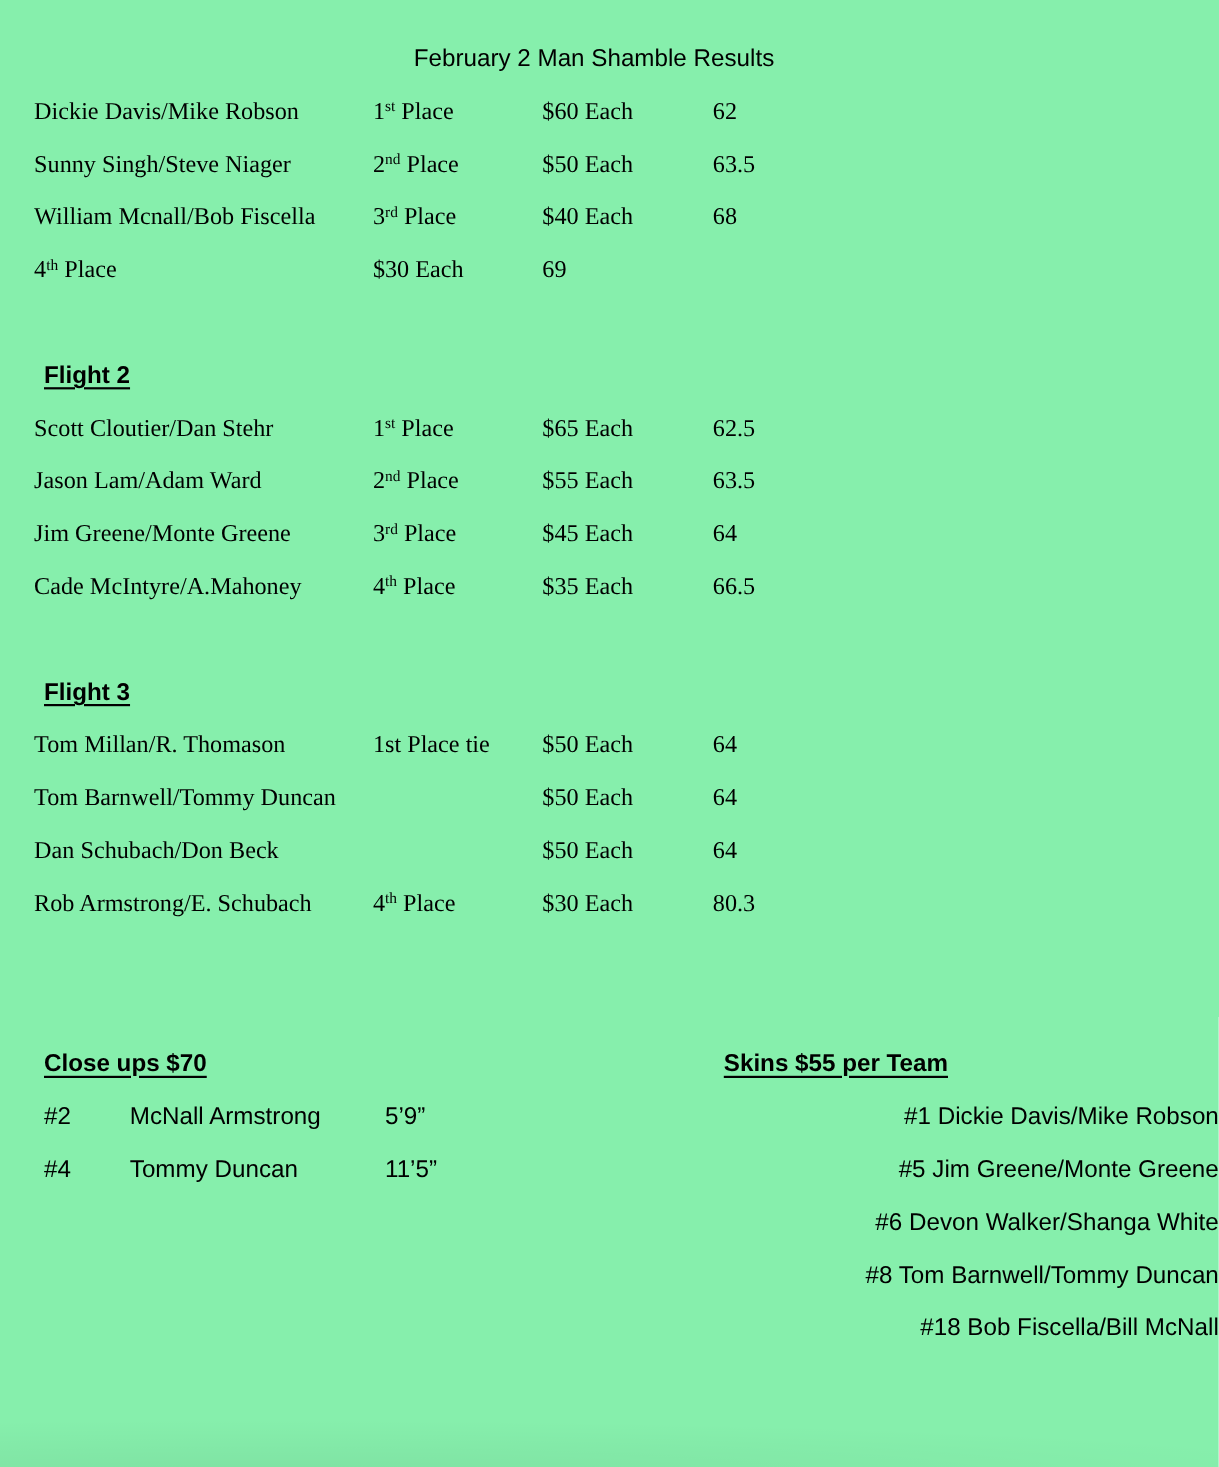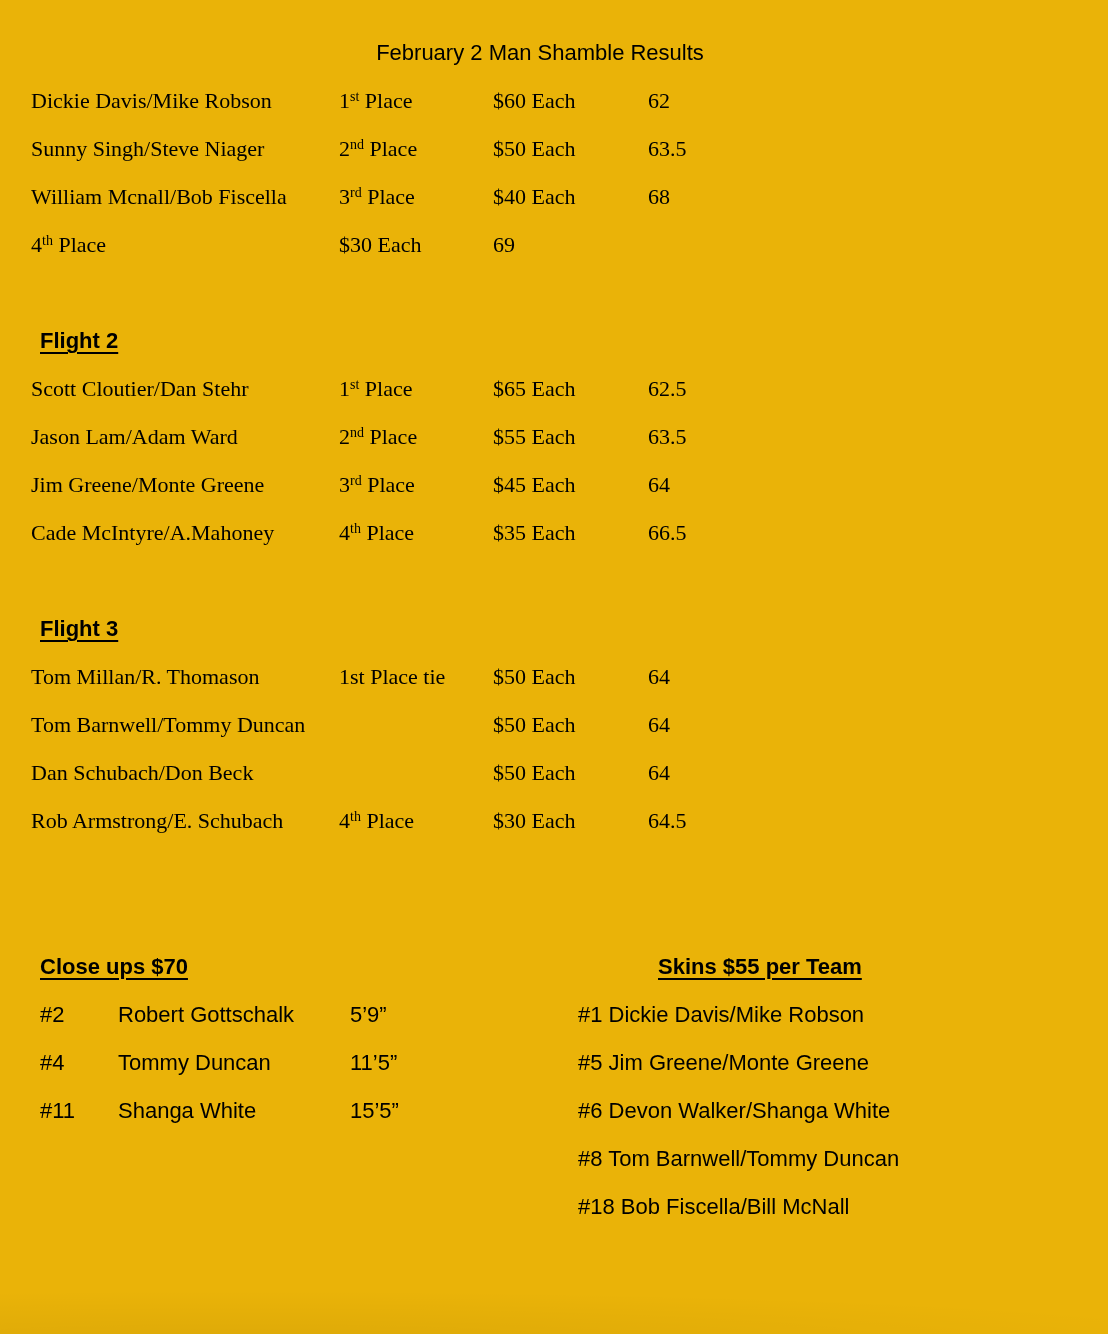--- a/index.html
+++ b/index.html
@@ -1,21 +1,21 @@
 <!DOCTYPE html>
 <html><head>
 <meta charset="utf-8">
 <style>
   * { box-sizing: border-box; }
   html, body { margin: 0; padding: 0; background: #ffffff; }
   .page {
     position: relative;
     width: 1108px;
     height: 1334px;
-    background: #eab308;
+    background: #86efac;
     font-family: "Liberation Sans", sans-serif;
     font-size: 22px;
     color: #000000;
     overflow: hidden;
   }
   .title {
     width: 1080px;
     margin-top: 40px;
     text-align: center;
     line-height: 26px;
@@ -51,21 +51,21 @@
   }
   .closeups { width: 538px; }
   .skins { flex: 1; }
   .skins .section-heading { margin-left: 80px; display: inline-block; }
   .crow {
     display: grid;
     grid-template-columns: 78px 232px auto;
     margin-top: 22px;
     line-height: 26px;
   }
-  .srow { margin-top: 22px; line-height: 26px; white-space: nowrap; }
+  .srow { margin-top: 22px; line-height: 26px; white-space: nowrap; text-align: right; }
   .shade {
     position: absolute;
     left: 0; bottom: 0;
     width: 100%; height: 46px;
     background: radial-gradient(140% 170% at 22% 115%, rgba(0,0,0,0.055), rgba(0,0,0,0) 65%);
     pointer-events: none;
   }
 </style>
 </head>
 <body>
@@ -157,44 +157,39 @@
       <span class="cell">Dan Schubach/Don Beck</span>
       <span class="cell"><span></span><sup class="ord"></sup><span></span></span>
       <span class="cell">$50 Each</span>
       <span class="cell">64</span>
     </div>
 
     <div class="frow">
       <span class="cell">Rob Armstrong/E. Schubach</span>
       <span class="cell"><span>4</span><sup class="ord">th</sup><span> Place</span></span>
       <span class="cell">$30 Each</span>
-      <span class="cell">64.5</span>
+      <span class="cell">80.3</span>
     </div>
   </div>
 
   <div class="bottom">
 
     <div class="closeups">
       <div class="section-heading">Close ups $70</div>
 
       <div class="crow">
         <span class="cell">#2</span>
-        <span class="cell">Robert Gottschalk</span>
+        <span class="cell">McNall Armstrong</span>
         <span class="cell">5’9”</span>
       </div>
       <div class="crow">
         <span class="cell">#4</span>
         <span class="cell">Tommy Duncan</span>
         <span class="cell">11’5”</span>
       </div>
-      <div class="crow">
-        <span class="cell">#11</span>
-        <span class="cell">Shanga White</span>
-        <span class="cell">15’5”</span>
-      </div>
     </div>
 
     <div class="skins">
       <div class="section-heading">Skins $55 per Team</div>
 
       <div class="srow">#1 Dickie Davis/Mike Robson</div>
       <div class="srow">#5 Jim Greene/Monte Greene</div>
       <div class="srow">#6 Devon Walker/Shanga White</div>
       <div class="srow">#8 Tom Barnwell/Tommy Duncan</div>
       <div class="srow">#18 Bob Fiscella/Bill McNall</div>

